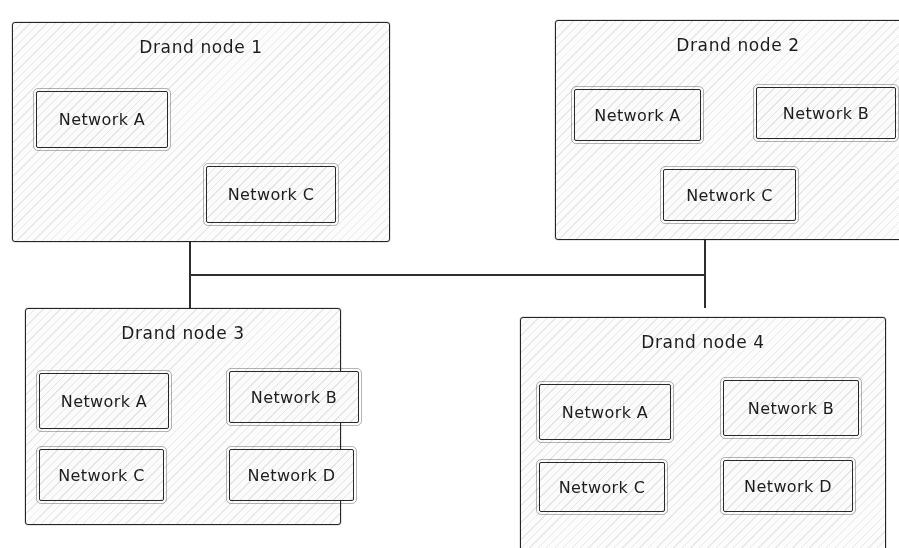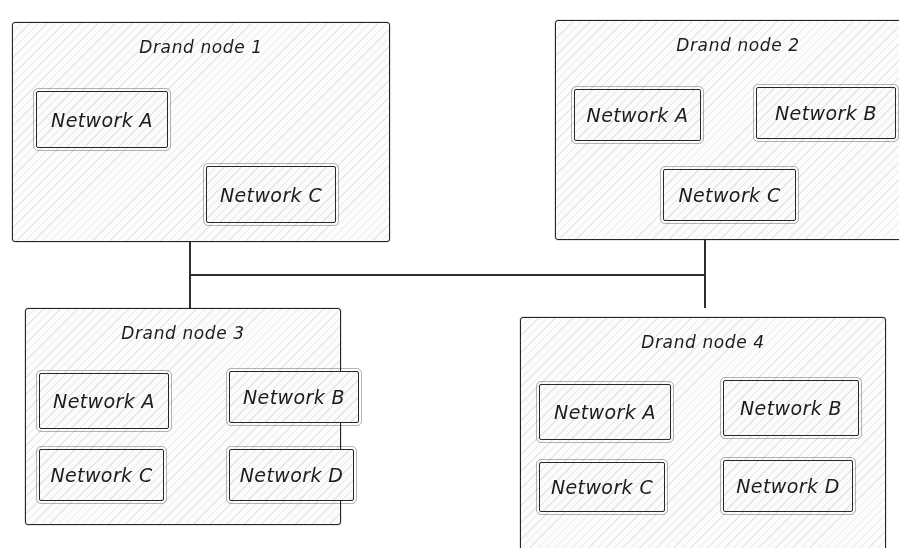--- a/index.html
+++ b/index.html
@@ -1,15 +1,15 @@
 <!DOCTYPE html>
 <html><head>
 <meta charset="utf-8">
 <style>
-  * { margin: 0; padding: 0; box-sizing: border-box; font-style: italic; }
+  * { margin: 0; padding: 0; box-sizing: border-box; }
   html, body { background: #ffffff; }
   body { font-family: "DejaVu Sans", sans-serif; }
 
   .canvas {
     position: relative;
     width: 899px;
     height: 548px;
     background: #ffffff;
     overflow: hidden;
   }
@@ -55,21 +55,21 @@
       transparent 6px
     );
     outline: 1px solid rgba(42,42,42,0.35);
     outline-offset: 2px;
     display: flex;
     align-items: center;
     justify-content: center;
   }
 
   .net-label {
-    font-size: 19px;
+    font-size: 16px;
     color: #1c1c1c;
     letter-spacing: 0.4px;
     white-space: nowrap;
   }
 
   
   .edge {
     position: absolute;
     background: #2e2e2e;
   }

